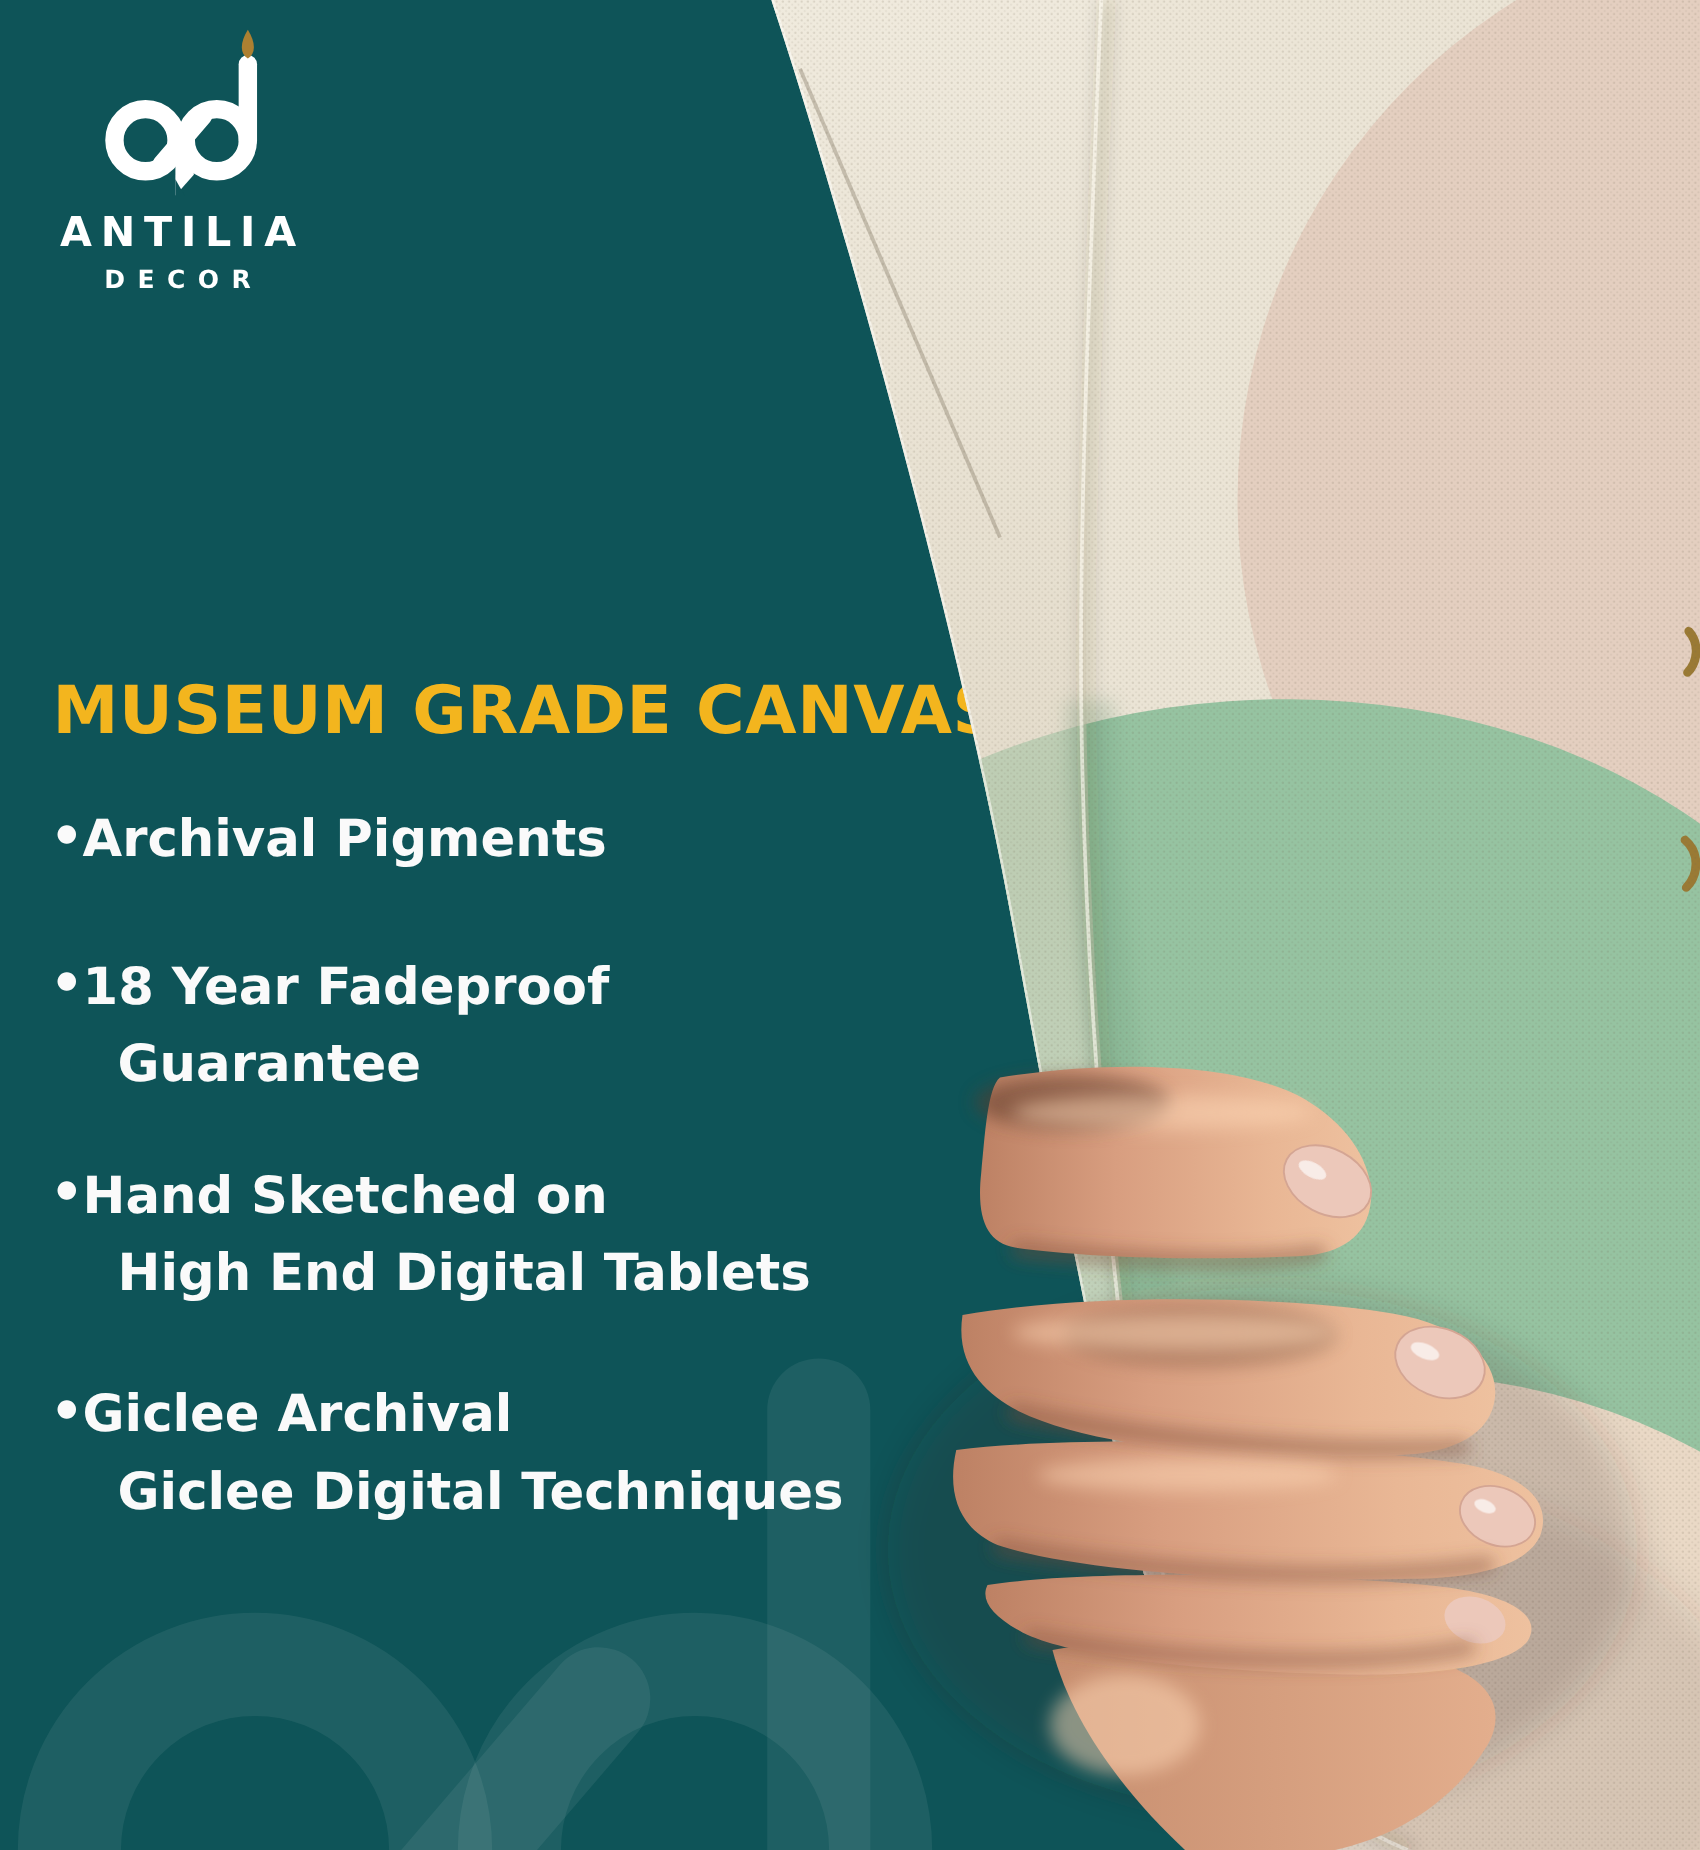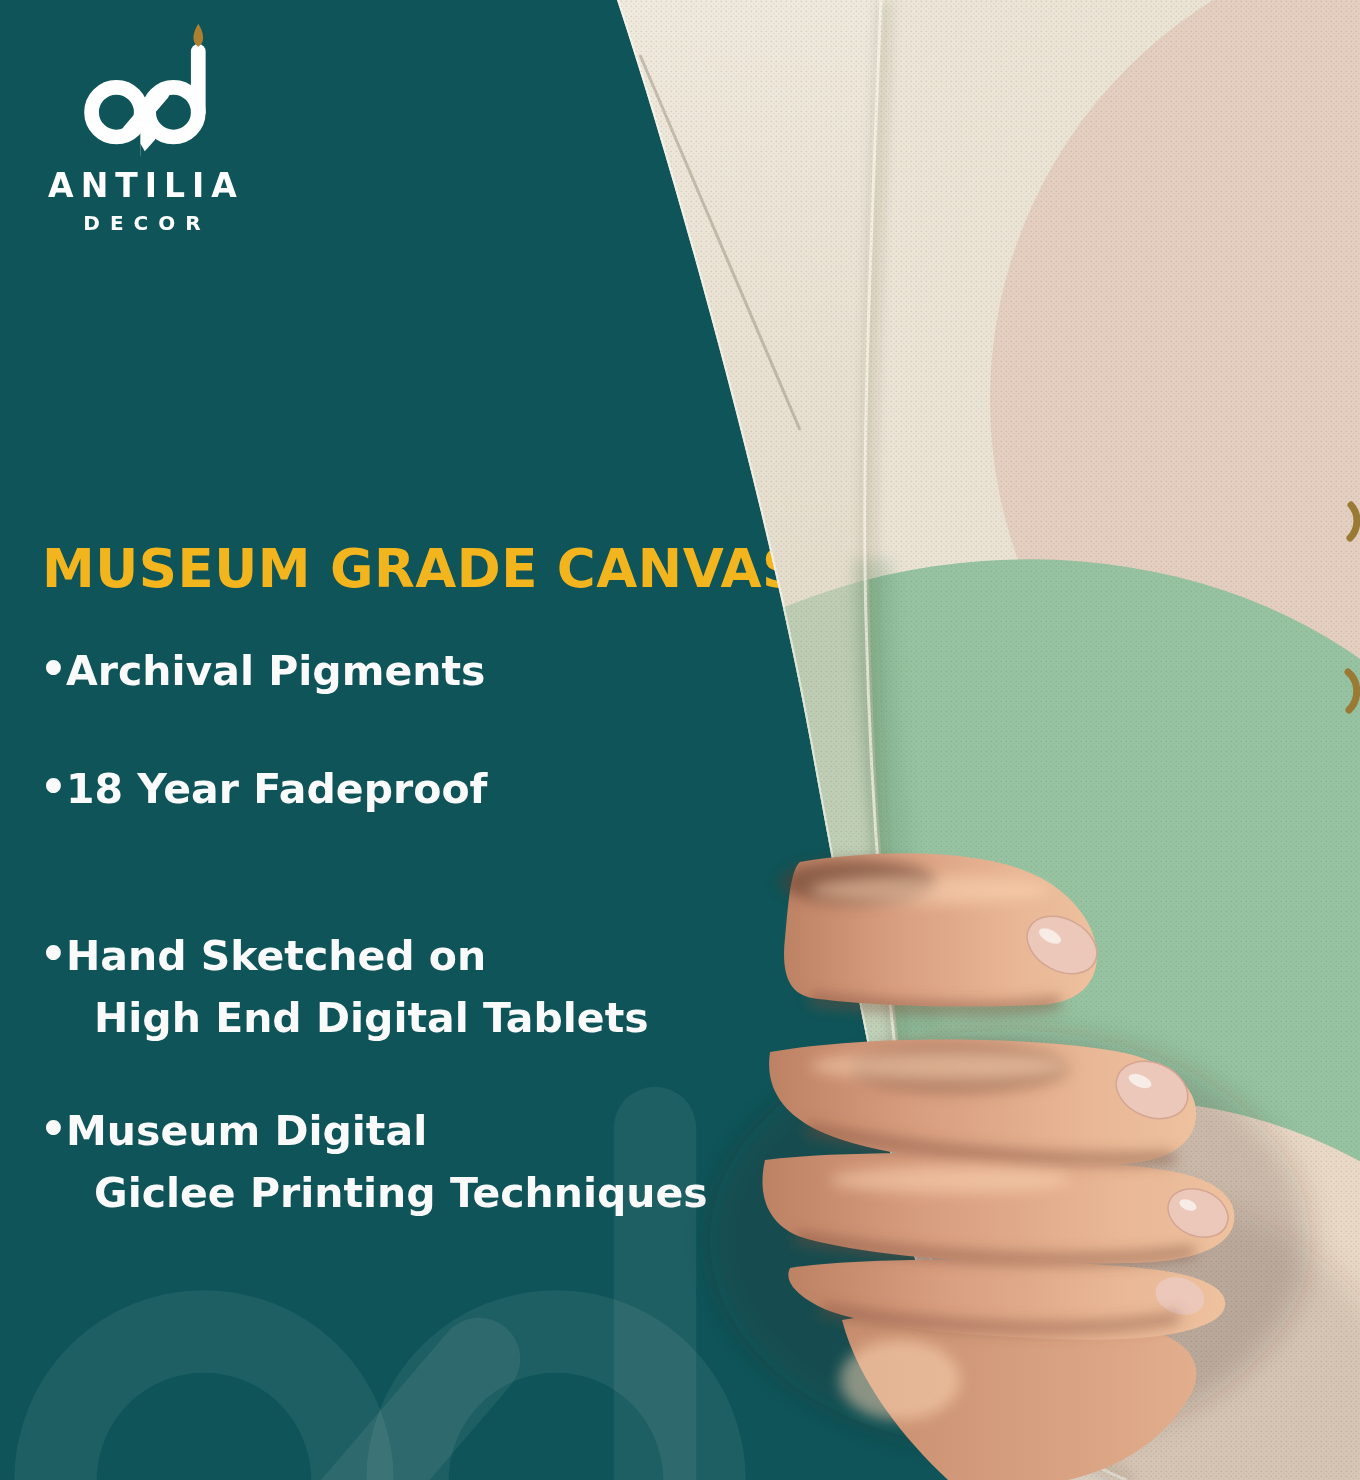--- a/index.html
+++ b/index.html
@@ -89,34 +89,35 @@
     <div class="feature f1">
       <span class="dot">•</span>
       <span class="lines">
         <span class="line">Archival Pigments</span>
       </span>
     </div>
     <div class="feature f2">
       <span class="dot">•</span>
       <span class="lines">
         <span class="line">18 Year Fadeproof</span>
+        <span class="line indent">Guarantee</span>
       </span>
     </div>
     <div class="feature f3">
       <span class="dot">•</span>
       <span class="lines">
         <span class="line">Hand Sketched on</span>
         <span class="line indent">High End Digital Tablets</span>
       </span>
     </div>
     <div class="feature f4">
       <span class="dot">•</span>
       <span class="lines">
-        <span class="line">Museum Digital</span>
-        <span class="line indent">Giclee Printing Techniques</span>
+        <span class="line">Giclee Archival</span>
+        <span class="line indent">Giclee Digital Techniques</span>
       </span>
     </div>
   </div>
 
   <svg class="photo" viewBox="0 0 1360 1480" xmlns="http://www.w3.org/2000/svg" aria-hidden="true">
     <defs>
       <clipPath id="canvasClip">
         <path d="M617,0 L1360,0 L1360,1480 L975,1480
                  C952,1400 928,1310 905,1220
                  C880,1110 850,960 810,740

